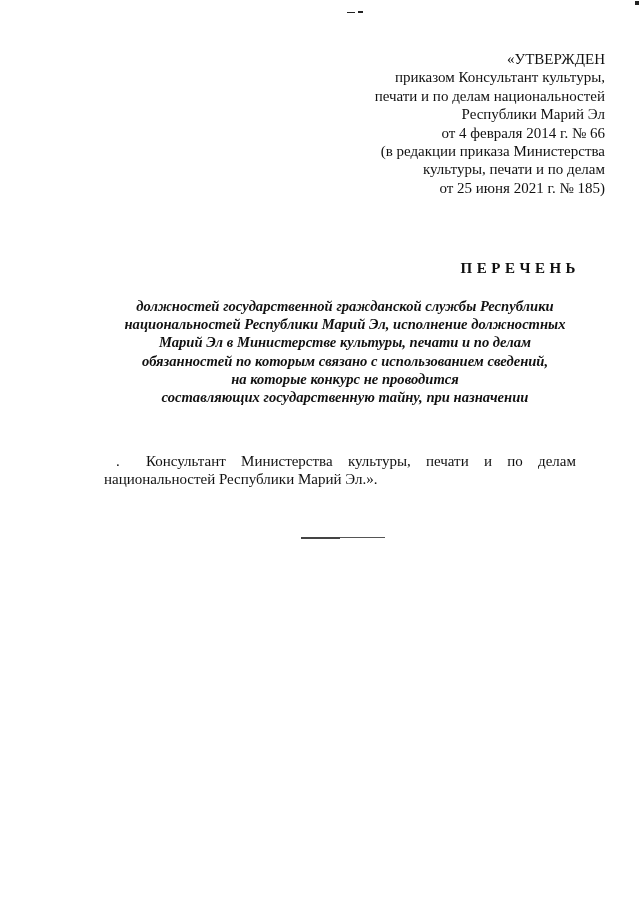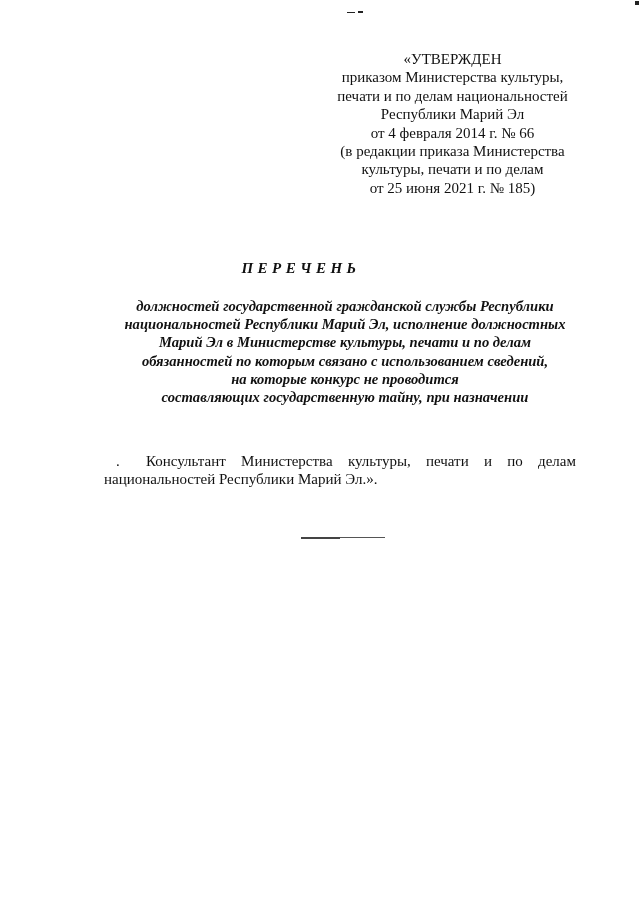--- a/index.html
+++ b/index.html
@@ -17,41 +17,40 @@
     }
     .scan-mark {
       position: absolute;
       background: #222;
     }
     .approval {
       position: absolute;
       left: 300px;
       top: 50px;
       width: 305px;
-      text-align: center;
+      text-align: right;
       font-size: 15px;
       line-height: 18.4px;
     }
     .approval div { white-space: nowrap; }
     .approval .clip-left {
       position: relative;
       left: -4px;
     }
     .title {
       position: absolute;
       left: 0;
       top: 260px;
       width: 580px;
-      text-align: center;
+      text-align: right;
       font-weight: bold;
       font-size: 15px;
       letter-spacing: 4.5px;
       padding-left: 22px;
       box-sizing: border-box;
-      font-style: italic;
     }
     .subtitle {
       position: absolute;
       left: 95px;
       top: 297px;
       width: 500px;
       text-align: center;
       font-weight: bold;
       font-size: 14.6px;
       line-height: 18.2px;
@@ -105,21 +104,21 @@
 <body>
 
 <div>
 
   <div class="scan-mark" style="left:347px;top:12px;width:8px;height:1px;"></div>
   <div class="scan-mark" style="left:358px;top:11px;width:5px;height:2px;"></div>
   <div class="scan-mark" style="left:635px;top:1px;width:4px;height:4px;"></div>
 
   <div class="approval">
     <div>«УТВЕРЖДЕН</div>
-    <div>приказом Министерства культуры,</div>
+    <div>приказом Консультант культуры,</div>
     <div>печати и по делам национальностей</div>
     <div>Республики Марий Эл</div>
     <div>от 4 февраля 2014 г. № 66</div>
     <div>(в редакции приказа Министерства</div>
     <div>культуры, печати и по делам</div>
     <div>от 25 июня 2021 г. № 185)</div>
   </div>
 
   <div class="title">ПЕРЕЧЕНЬ</div>
 

